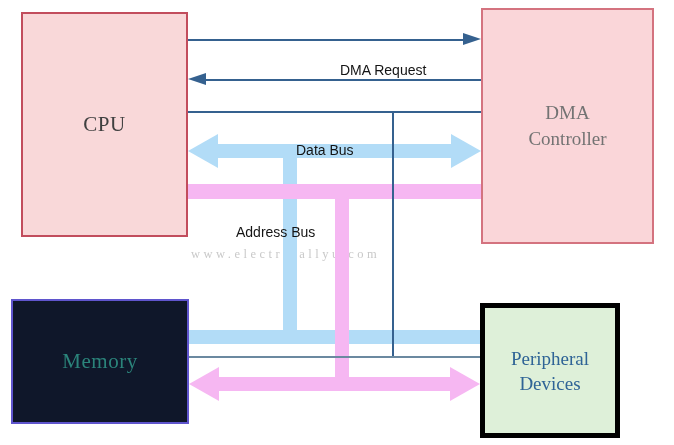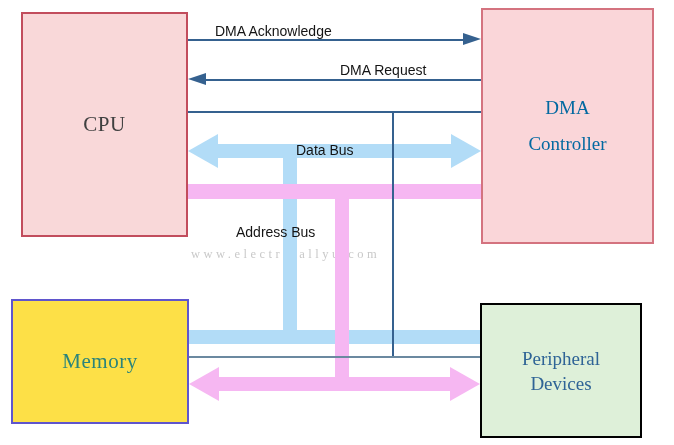--- a/index.html
+++ b/index.html
@@ -9,26 +9,26 @@
   }
   
   .box { position:absolute; display:flex; align-items:center; justify-content:center;
          text-align:center; box-sizing:border-box;
          font-family:"Liberation Serif","DejaVu Serif",serif; }
   #cpu-box        { left:21px;  top:12px;  width:167px; height:225px;
                     background:#f9d8d9; border:2px solid #c24d5d; }
   #cpu-box .lbl   { color:#404040; font-size:21px; letter-spacing:.5px; }
   #dma-box        { left:481px; top:8px;   width:173px; height:236px;
                     background:#fad6d9; border:2px solid #d4737f; }
-  #dma-box .lbl   { color:#0369a1; font-size:19px; line-height:36px; max-width:112px; }
+  #dma-box .lbl   { color:#737373; font-size:19px; line-height:26px; max-width:112px; }
   #memory-box     { left:11px;  top:299px; width:178px; height:125px;
-                    background:#fde047; border:2px solid #5f55cd; }
+                    background:#0f172a; border:2px solid #5f55cd; }
   #memory-box .lbl{ color:#2b847b; font-size:21px; letter-spacing:.5px; }
-  #periph-box     { left:480px; top:303px; width:162px; height:135px;
-                    background:#def0d9; border:2px solid #000000; }
+  #periph-box     { left:480px; top:303px; width:140px; height:135px;
+                    background:#def0d9; border:5px solid #000000; }
   #periph-box .lbl{ color:#2f6496; font-size:19px; line-height:25px; max-width:122px; }
 
   
   .sigline { position:absolute; background:#35618f; z-index:4; }
   #ack-line  { left:188px; top:39px;  width:280px; height:1.5px; }
   #req-line  { left:202px; top:79px;  width:279px; height:1.5px; }
   #ctrl-line { left:188px; top:111px; width:293px; height:1.5px; }
   #ctrl-drop { left:392px; top:111px; width:1.5px; height:246px; }
   #low-line  { left:189px; top:356px; width:291px; height:2px; background:#6b89a0; }
 
@@ -109,18 +109,17 @@
   <div class="tri" id="low-addr-r"></div>
 
   <div class="sigline" id="ack-line"></div>
   <div class="tri" id="ack-head"></div>
   <div class="sigline" id="req-line"></div>
   <div class="tri" id="req-head"></div>
   <div class="sigline" id="ctrl-line"></div>
   <div class="sigline" id="ctrl-drop"></div>
   <div class="sigline" id="low-line"></div>
 
-  <div class="clabel" id="lbl-ack">DMA Acknowledge</div>
   <div class="clabel" id="lbl-req">DMA Request</div>
   <div class="clabel" id="lbl-data">Data Bus</div>
   <div class="clabel" id="lbl-addr">Address Bus</div>
 
 </div>
 
 </body></html>

